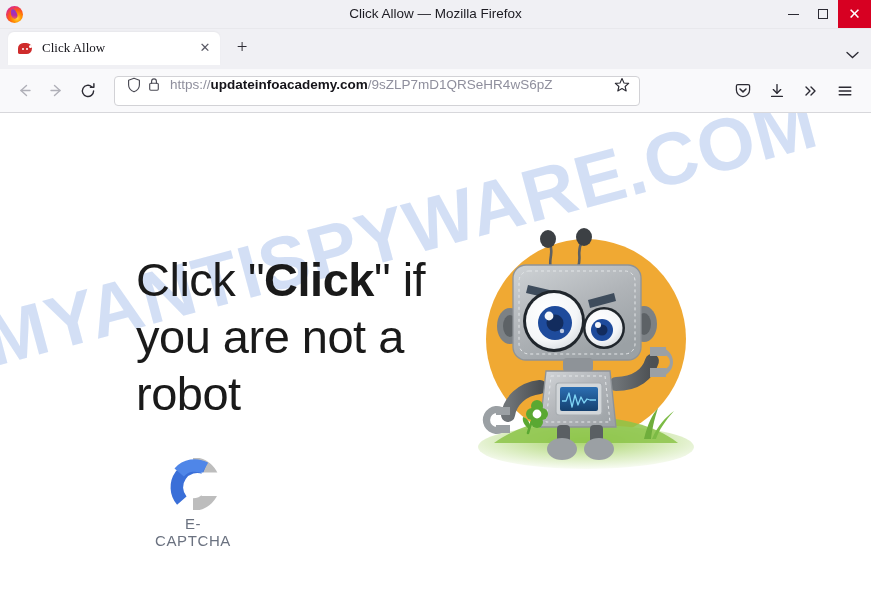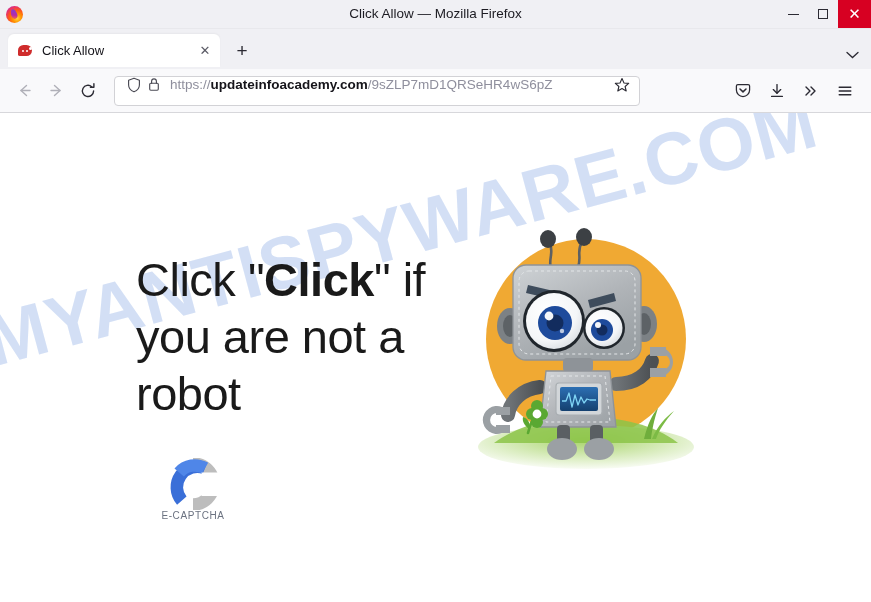--- a/index.html
+++ b/index.html
@@ -96,24 +96,25 @@
     border: 1.4px solid #2b2a33;
     display: block;
     box-sizing: border-box;
   }
 
   
   .tabstrip {
     height: 38px;
     background: #f0f0f4;
     display: flex;
-    align-items: flex-end;
+    align-items: center;
     padding: 0 22px 2px 8px;
     position: relative;
     flex: 0 0 auto;
+    font-family: Liberation Serif, serif;
   }
   .tab {
     height: 33px;
     width: 212px;
     background: #ffffff;
     border-radius: 6px 6px 0 0;
     display: flex;
     align-items: center;
     padding: 0 6px 0 10px;
     box-sizing: border-box;
@@ -301,21 +302,22 @@
     width: 86px;
     text-align: center;
   }
   .captcha-logo {
     width: 52px;
     height: 52px;
     margin: 0 auto;
     position: relative;
   }
   .captcha-label {
-    font-size: 10px;
+    margin-top: 5px;
+    font-size: 15px;
     letter-spacing: 0.6px;
     color: #6b7280;
     font-family: "Liberation Sans", sans-serif;
   }
 
   .robot-wrap {
     position: absolute;
     left: 466px;
     top: 98px;
     width: 250px;

